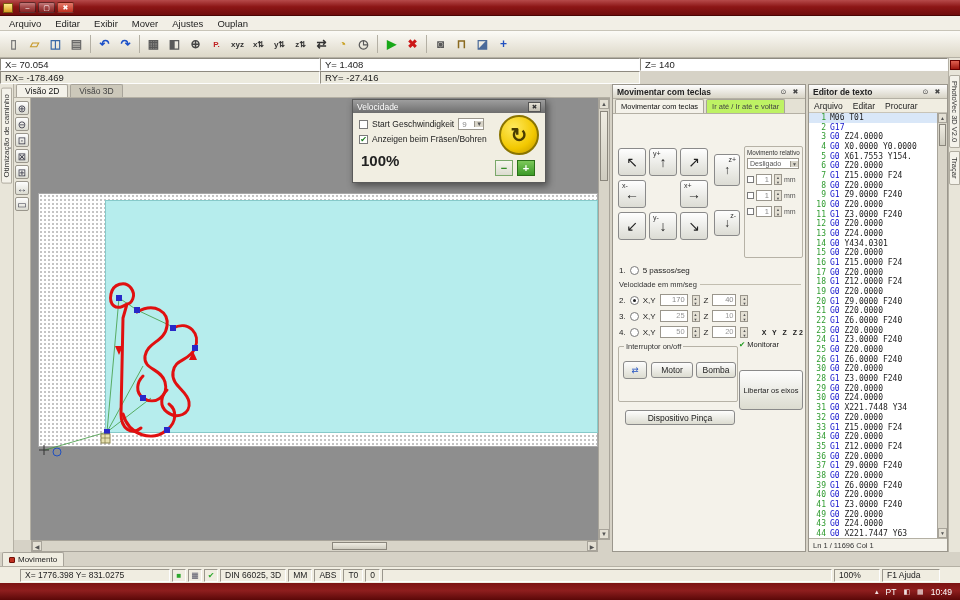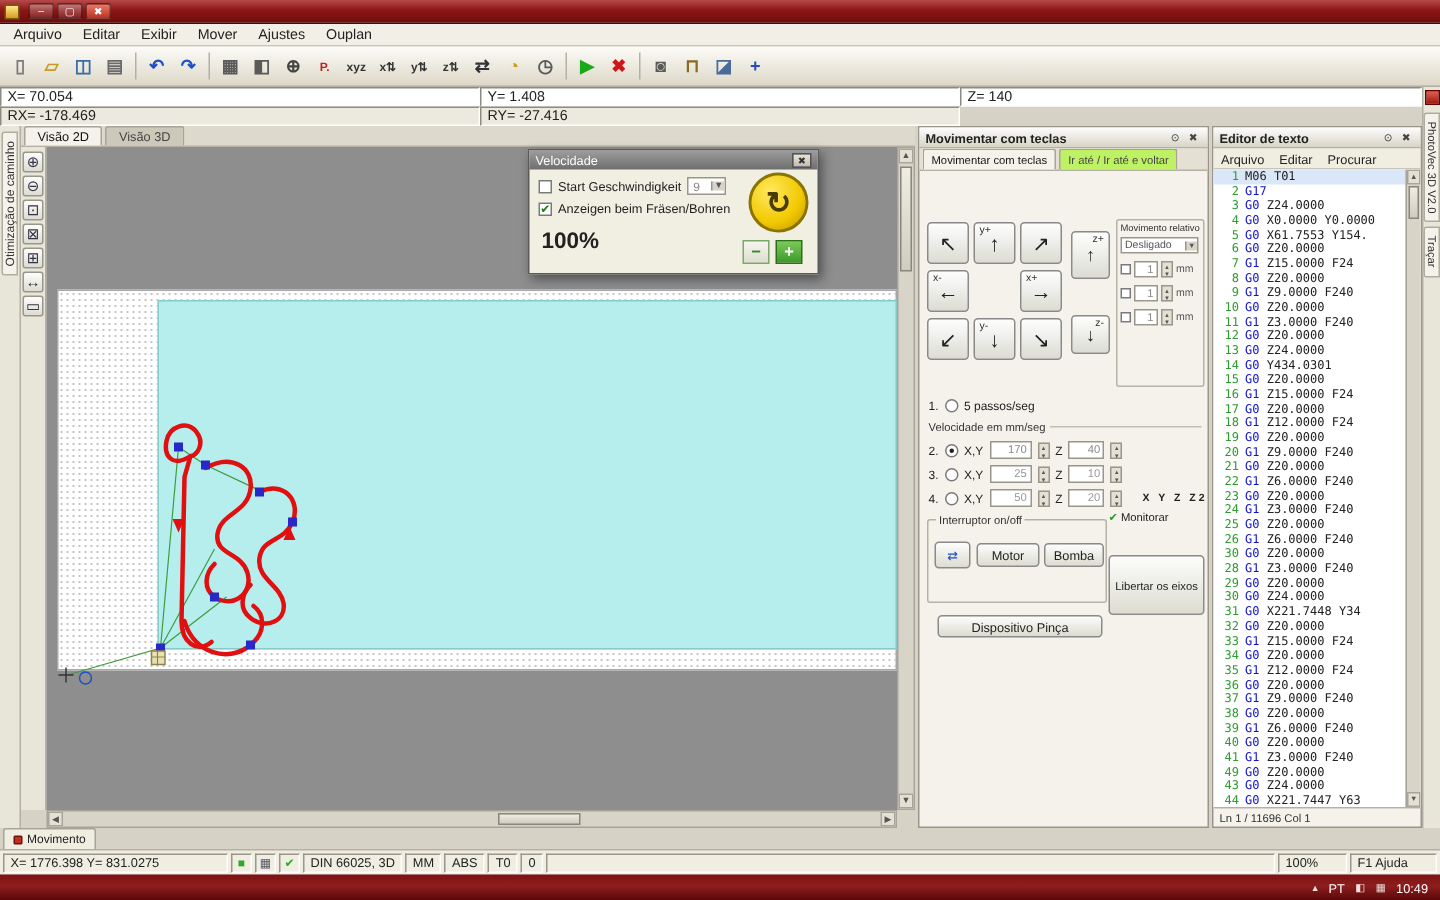--- a/index.html
+++ b/index.html
@@ -120,21 +120,21 @@
   #editor-status{height:12px;font-size:7.5px;display:flex;align-items:center;padding:0 4px;color:#333}
 
   
   #right-strip{position:absolute;left:948px;top:58px;width:12px;height:494px;background:#e8e5d9;border-left:1px solid #b4b0a4;display:flex;flex-direction:column;align-items:center}
   .r-icon{width:10px;height:10px;margin:2px 0;background:linear-gradient(#e06050,#a01810);border:1px solid #600;flex:none}
   .vtab-right{writing-mode:vertical-rl;font-size:7.5px;color:#333;background:#f4f2ea;border:1px solid #b0aca0;padding:5px 0;margin-top:3px;border-radius:2px 0 0 2px;white-space:nowrap}
 
   
   #watchdog-tab{position:absolute;left:2px;top:552px;height:14px;padding:0 6px;background:#f0ede1;border:1px solid #a8a49a;border-bottom:none;border-radius:2px 2px 0 0;display:flex;align-items:center;gap:3px;font-size:8px}
   #watchdog-dot{width:6px;height:6px;background:#c03020;border:1px solid #701008;border-radius:1px}
-  #statusbar{position:absolute;left:0;top:566px;width:960px;height:17px;background:#f0ede1;border-top:1px solid #b4b0a4;display:flex;align-items:center;gap:2px;padding:0 2px}
+  #statusbar{position:absolute;left:0;top:566px;width:960px;height:17px;background:#f0ede1;border-top:1px solid #b4b0a4;display:flex;align-items:center;gap:2px;padding:0 20px}
   .sb-cell{height:13px;border:1px solid;border-color:#9a968c #fdfdfd #fdfdfd #9a968c;display:flex;align-items:center;padding:0 4px;font-size:8.5px;white-space:nowrap}
   .sb-ic{width:14px;justify-content:center;font-size:8px;padding:0}
   .sb-spacer{flex:1;height:13px;border:1px solid;border-color:#9a968c #fdfdfd #fdfdfd #9a968c}
   #taskbar{position:absolute;left:0;top:583px;width:960px;height:17px;background:linear-gradient(#7c1212,#8e1e1e 45%,#5a0808);display:flex;align-items:center;color:#fff}
   #tray{margin-left:auto;display:flex;align-items:center;gap:7px;padding-right:8px;font-size:8.5px}
   #tray .tico{font-size:7px;color:#f0e0e0}
 </style>
 </head>
 <body>
 

